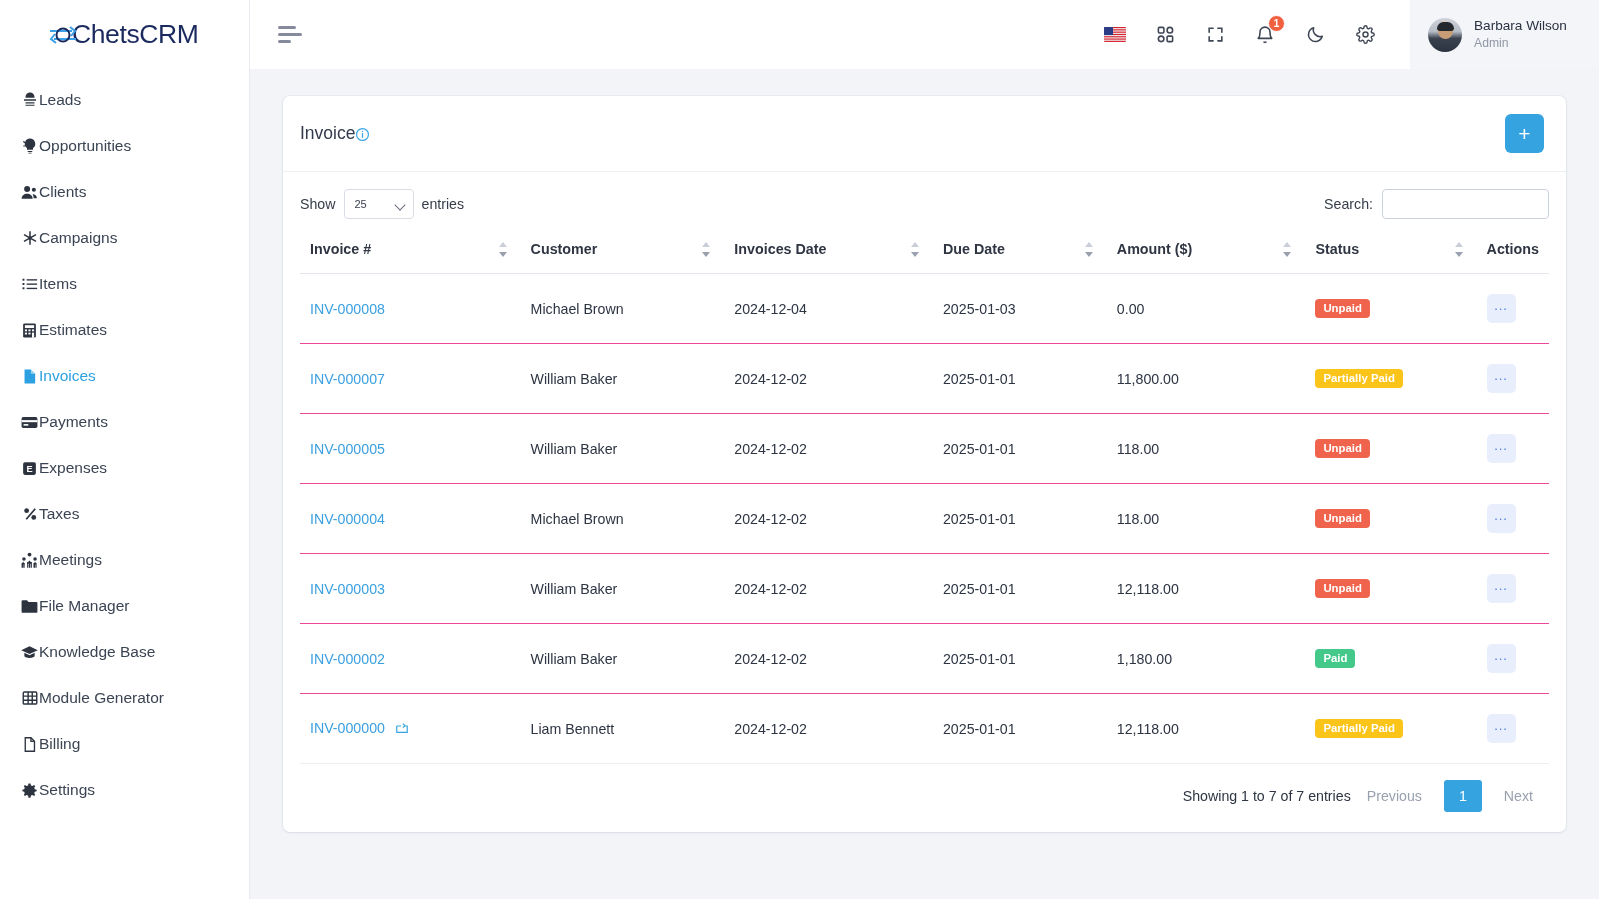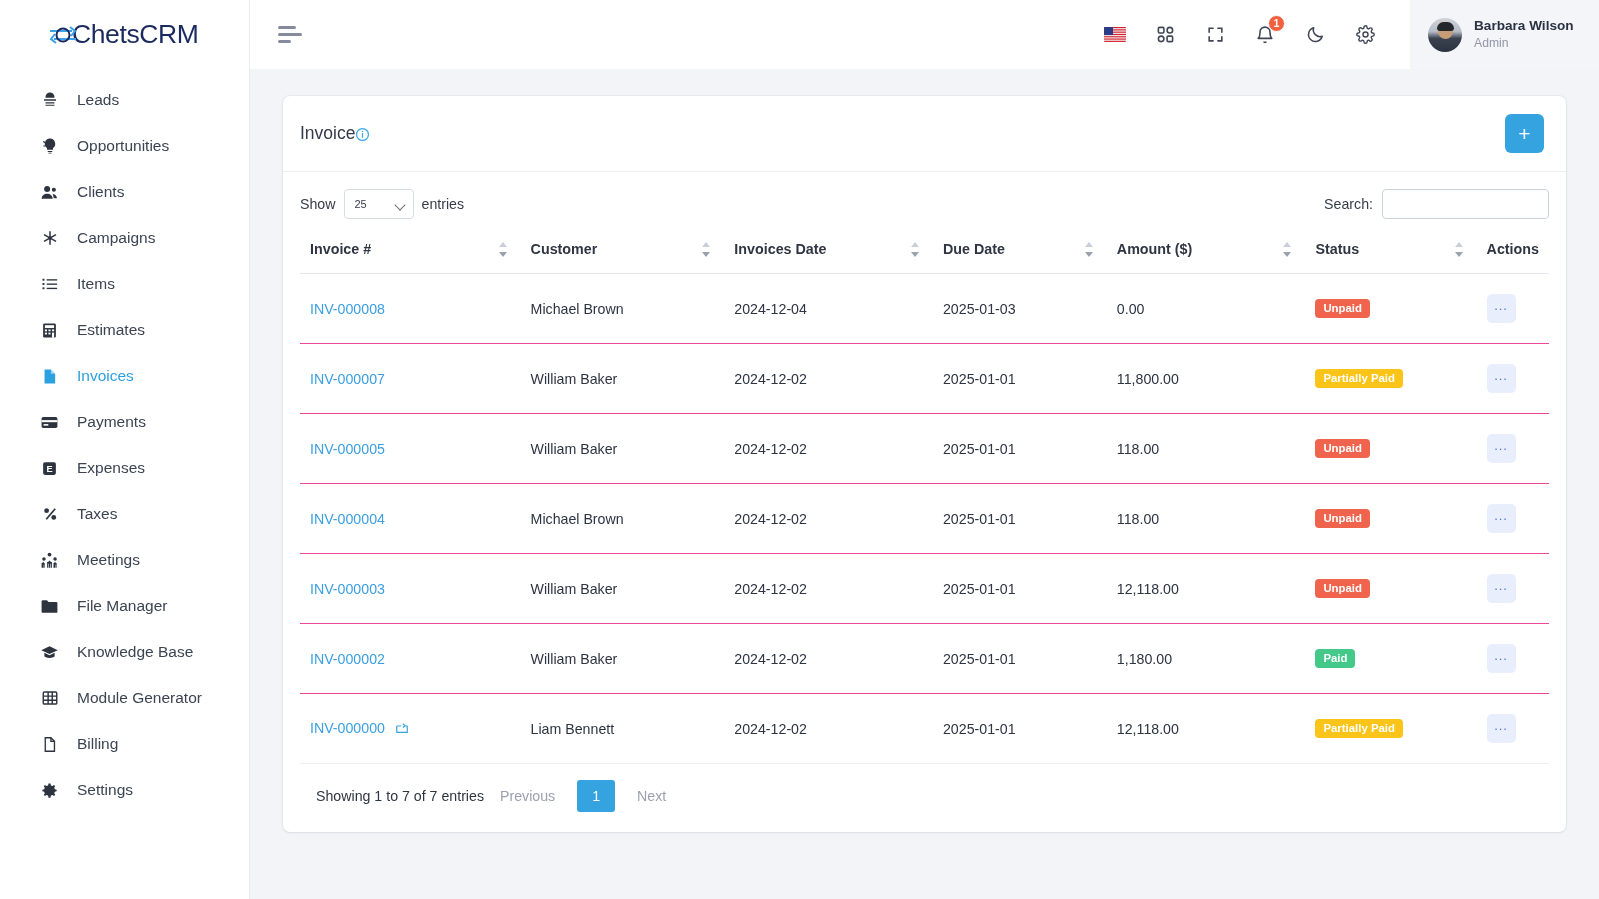--- a/index.html
+++ b/index.html
@@ -25,21 +25,21 @@
   }
   .brand-logo { display: flex; align-items: center; gap: 0px; }
   .brand-mark { width: 34px; height: 34px; margin-right: -8px; position: relative; }
   .brand-text {
     font-size: 26.5px; color: #1b2a5e; letter-spacing: -0.4px;
     font-weight: 400;
   }
   .nav { padding-top: 8px; flex: 1; }
   .nav-item {
     display: flex; align-items: center;
-    height: 46px; padding-left: 40px; gap: 18px;
+    height: 46px; padding-left: 20px; 
     color: #3b4453; font-size: 15.5px; cursor: pointer;
     text-decoration: none;
   }
   .nav-item .ic { width: 19px; height: 19px; display:flex; align-items:center; justify-content:center; flex: 0 0 19px; color:#2d3440; }
   .nav-item.active { color: #2ca0e0; }
   .nav-item.active .ic { color: #2ca0e0; }
   .nav-item svg { display:block; }
 
   
   .main { flex: 1; display: flex; flex-direction: column; min-width: 0; background:#f3f4f8; }
@@ -81,21 +81,21 @@
   .avatar::after{
     content:""; position:absolute; left:50%; top:20%;
     width:15px; height:15px; margin-left:-7.5px; border-radius:50%;
     background:#c79d78;
   }
   .avatar::before{
     content:""; position:absolute; left:50%; top:14%;
     width:17px; height:9px; margin-left:-8.5px;
     border-radius:8px 8px 3px 3px; background:#23282f; z-index:2;
   }
-  .user-name { font-size:13.6px; color:#2a3242; line-height:1.35;font-weight:bold; }
+  .user-name { font-size:13.6px; color:#2a3242; line-height:1.35; }
   .user-role { font-size:12.2px; color:#8f96a5; line-height:1.35; }
 
   
   .content { flex:1; padding: 27px 33px 0 33px; overflow:hidden; }
   .card {
     background:#fff; border-radius:7px;
     box-shadow: 0 1px 3px rgba(30,40,70,.07), 0 0 0 1px rgba(230,233,240,.8);
     overflow:hidden;
   }
   .card-head {
@@ -161,21 +161,21 @@
   .pill.unpaid { background:#f0634c; }
   .pill.partial { background:#fbc419; }
   .pill.paid { background:#45c98b; }
   .act-btn {
     width:29px; height:29px; border-radius:5px; border:none;
     background:#e8eefc; color:#4b7ae0; font-size:13px; letter-spacing:1px;
     display:flex; align-items:center; justify-content:center; cursor:pointer;
     line-height:0; padding-bottom:6px;
   }
   .card-foot {
-    display:flex; align-items:center; justify-content:flex-start;
+    display:flex; align-items:center; justify-content:flex-end;
     padding: 16px 17px 20px 17px;
     margin-left: 16px;
   }
   .showing { font-size:14.2px; color:#2e3542; }
   .pager { display:flex; align-items:center; gap:0; }
   .pager a {
     font-size:14.2px; color:#9aa1ae; padding: 8px 16px; text-decoration:none; cursor:pointer;
   }
   .pager a.page {
     background:#34a3e0; color:#fff; padding: 8px 15px; border-radius:3px; margin: 0 6px;

